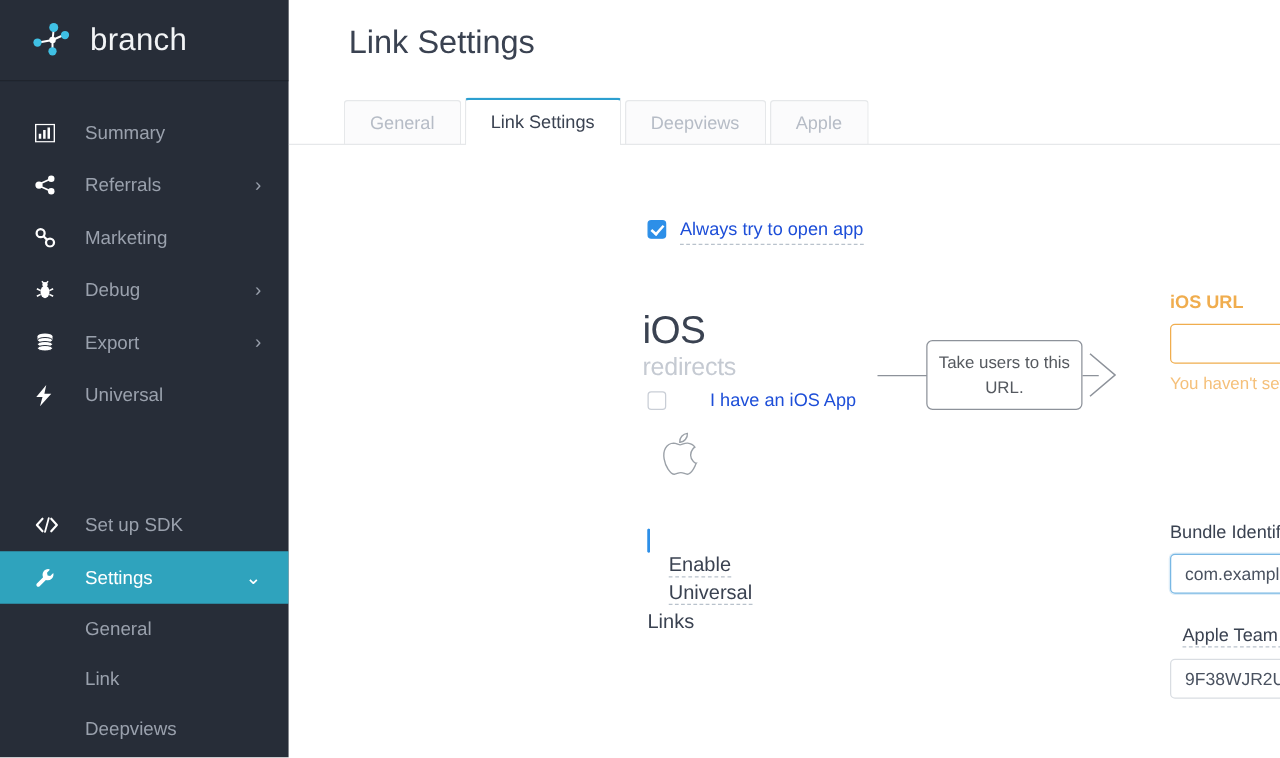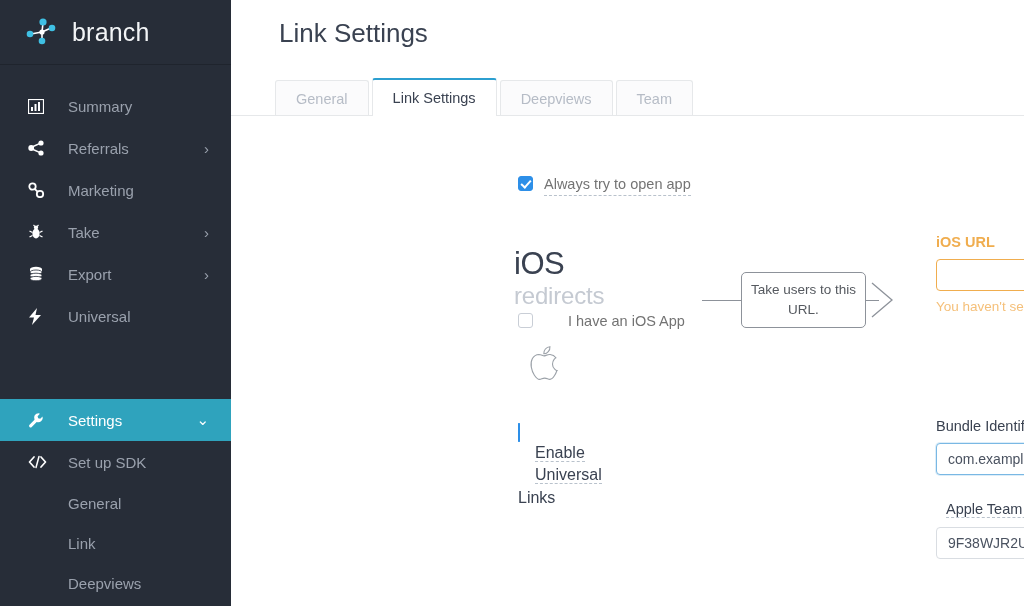--- a/index.html
+++ b/index.html
@@ -146,37 +146,37 @@
     position: absolute;
     left: 4px; top: 1px;
     width: 4px; height: 8px;
     border: solid #ffffff;
     border-width: 0 2px 2px 0;
     transform: rotate(42deg);
   }
   .cb-label {
     margin-left: 11px;
     font-size: 14.5px;
-    color: #737373;
+    color: #1d4ed8;
     border-bottom: 1px dashed #b9c2cc;
     line-height: 1.35;
     cursor: pointer;
   }
   .cb-label.plain { border-bottom: none; }
 
   .ios-head {
     position: absolute;
     left: 283px; top: 132px;
   }
   .ios-head .big {
     font-size: 31px; color: #3a4251; line-height: 1;
     letter-spacing: -.5px;
   }
   .ios-head .sub {
-    font-size: 24px; color: #c5cad2; line-height: 1;
+    font-size: 20px; color: #c5cad2; line-height: 1;
     margin-top: 5px;
     letter-spacing: -.2px;
   }
 
   .apple-logo { position: absolute; left: 296px; top: 226px; }
 
   .uni-wrap {
     position: absolute; left: 287px; top: 308px;
     width: 130px;
   }
@@ -314,21 +314,21 @@
             <ellipse cx="8" cy="9.5" rx="3.6" ry="5" fill="#ffffff"></ellipse>
             <circle cx="8" cy="3.6" r="2.1" fill="#ffffff"></circle>
             <line x1="1.5" y1="7" x2="4.5" y2="8.5" stroke="#ffffff" stroke-width="1.3"></line>
             <line x1="14.5" y1="7" x2="11.5" y2="8.5" stroke="#ffffff" stroke-width="1.3"></line>
             <line x1="1.5" y1="13" x2="4.5" y2="11.5" stroke="#ffffff" stroke-width="1.3"></line>
             <line x1="14.5" y1="13" x2="11.5" y2="11.5" stroke="#ffffff" stroke-width="1.3"></line>
             <line x1="5.5" y1="1" x2="7" y2="2.6" stroke="#ffffff" stroke-width="1.1"></line>
             <line x1="10.5" y1="1" x2="9" y2="2.6" stroke="#ffffff" stroke-width="1.1"></line>
           </svg>
         </span>
-        <span class="lbl">Take</span>
+        <span class="lbl">Debug</span>
         <span class="caret">›</span>
       </div>
 
       <div class="nav-item">
         <span class="ico">
           <svg width="16" height="16" viewBox="0 0 16 16">
             <ellipse cx="8" cy="3" rx="6" ry="2.2" fill="#ffffff"></ellipse>
             <rect x="2" y="3" width="12" height="3" fill="#ffffff"></rect>
             <ellipse cx="8" cy="6.2" rx="6" ry="2.2" fill="#ffffff" stroke="#272d38" stroke-width="0.8"></ellipse>
             <ellipse cx="8" cy="9.4" rx="6" ry="2.2" fill="#ffffff" stroke="#272d38" stroke-width="0.8"></ellipse>
@@ -343,41 +343,41 @@
         <span class="ico">
           <svg width="14" height="17" viewBox="0 0 14 17">
             <polygon points="9,0 1,9.5 6,9.5 4,17 13,7 7.5,7" fill="#ffffff"></polygon>
           </svg>
         </span>
         <span class="lbl">Universal</span>
       </div>
 
       <div class="nav-spacer"></div>
 
-      <div class="nav-item active">
-        <span class="ico">
-          <svg width="16" height="16" viewBox="0 0 16 16">
-            <path d="M10.6 1.2a4.6 4.6 0 0 0-4.1 6.6L1.3 13a1.6 1.6 0 0 0 2.2 2.2l5.2-5.2a4.6 4.6 0 0 0 5.9-5.6l-2.4 2.4-2.1-.5-.5-2.1 2.3-2.4a4.6 4.6 0 0 0-1.3-.6z" fill="#ffffff"></path>
-          </svg>
-        </span>
-        <span class="lbl">Settings</span>
-        <span class="caret">⌄</span>
-      </div>
-
       <div class="nav-item">
         <span class="ico">
           <svg width="19" height="14" viewBox="0 0 19 14">
             <polyline points="6,2 1.5,7 6,12" fill="none" stroke="#ffffff" stroke-width="1.7" stroke-linecap="round" stroke-linejoin="round"></polyline>
             <polyline points="13,2 17.5,7 13,12" fill="none" stroke="#ffffff" stroke-width="1.7" stroke-linecap="round" stroke-linejoin="round"></polyline>
             <line x1="11" y1="1.5" x2="8" y2="12.5" stroke="#ffffff" stroke-width="1.5" stroke-linecap="round"></line>
           </svg>
         </span>
         <span class="lbl">Set up SDK</span>
       </div>
 
+      <div class="nav-item active">
+        <span class="ico">
+          <svg width="16" height="16" viewBox="0 0 16 16">
+            <path d="M10.6 1.2a4.6 4.6 0 0 0-4.1 6.6L1.3 13a1.6 1.6 0 0 0 2.2 2.2l5.2-5.2a4.6 4.6 0 0 0 5.9-5.6l-2.4 2.4-2.1-.5-.5-2.1 2.3-2.4a4.6 4.6 0 0 0-1.3-.6z" fill="#ffffff"></path>
+          </svg>
+        </span>
+        <span class="lbl">Settings</span>
+        <span class="caret">⌄</span>
+      </div>
+
       <div class="nav-sub">
         <span>General</span>
       </div>
       <div class="nav-sub">
         <span>Link</span>
       </div>
       <div class="nav-sub">
         <span>Deepviews</span>
       </div>
 
@@ -392,21 +392,21 @@
       <div class="tab">
         <span>General</span>
       </div>
       <div class="tab active">
         <span>Link Settings</span>
       </div>
       <div class="tab">
         <span>Deepviews</span>
       </div>
       <div class="tab">
-        <span>Team</span>
+        <span>Apple</span>
       </div>
     </div>
     <div class="tabs-rule"></div>
 
     <div class="content">
 
       <div class="cb-row" style="left:287px; top:59px;">
         <span class="checkbox checked"></span>
         <span class="cb-label">Always try to open app</span>
       </div>

